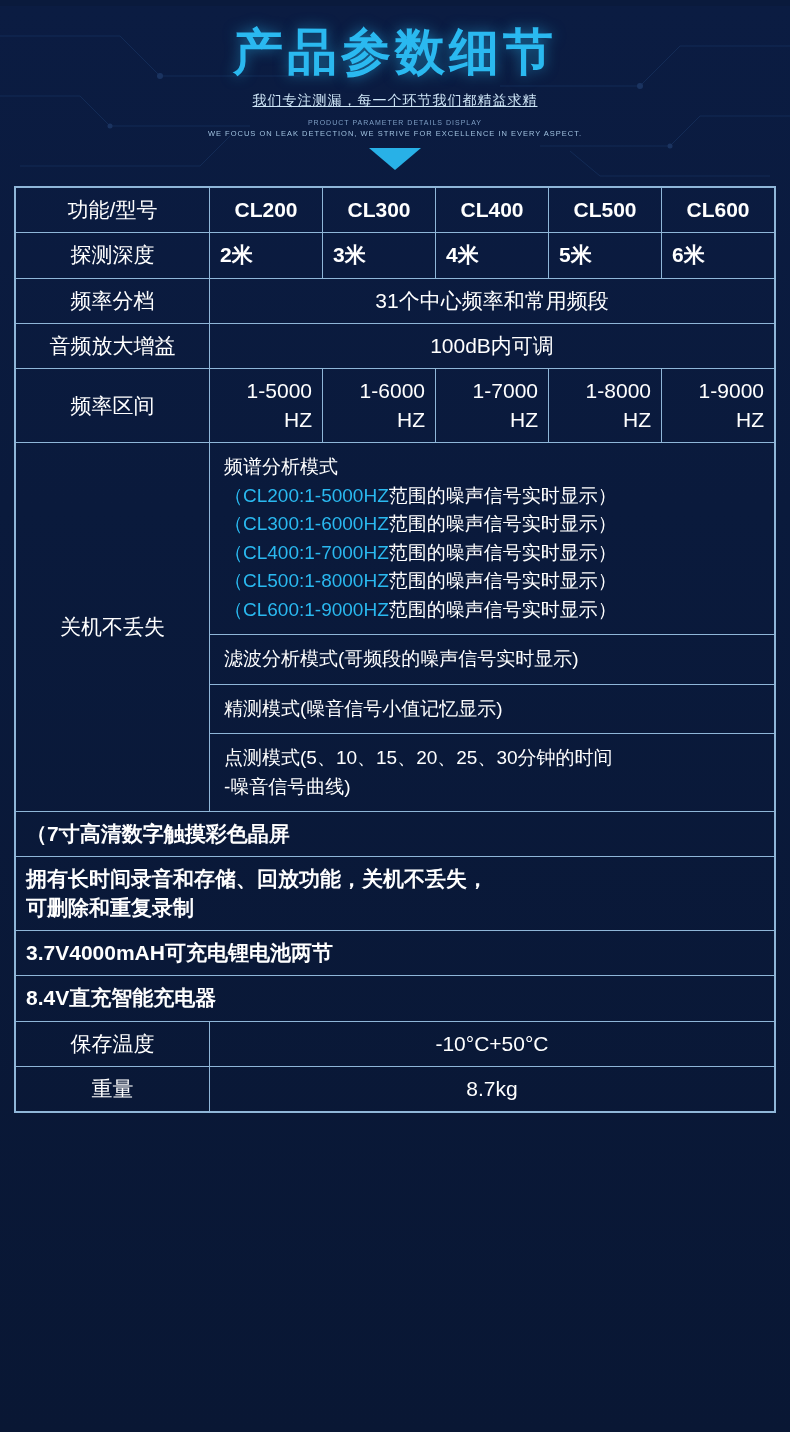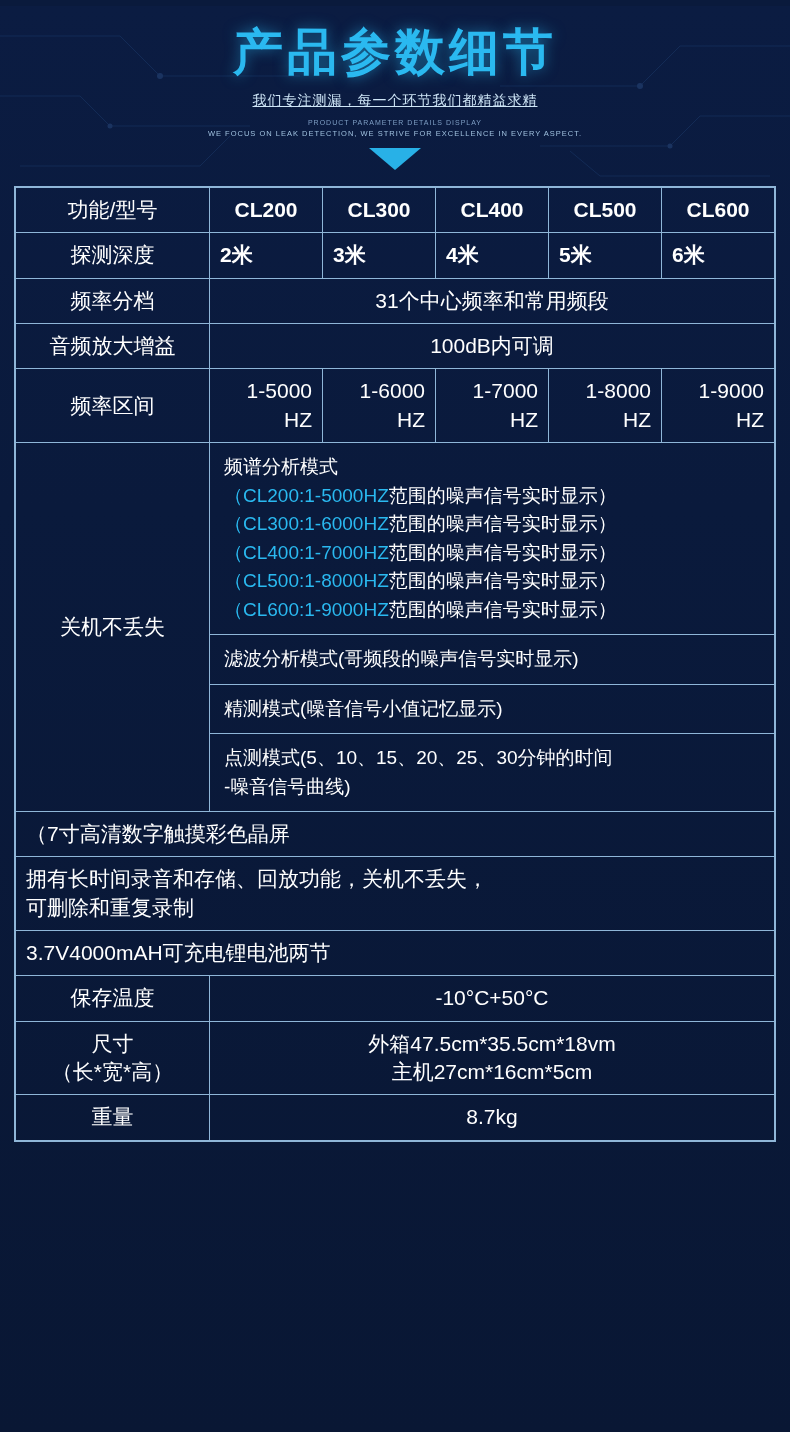--- a/index.html
+++ b/index.html
@@ -126,20 +126,21 @@
     font-size: 19px;
     line-height: 1.5;
   }
   .mode-block:last-child { border-bottom: none; }
   .mode-line { white-space: nowrap; }
   .cyan { color: #2ab9f0; }
   .full-row td {
     text-align: left;
     padding-left: 16px;
     font-size: 21px;
+    font-weight: bold;
   }
   .two-line { line-height: 1.45; }
 </style>
 </head>
 <body>
 
 <div class="page">
 
   <div class="bg-lines">
     <svg width="790" height="190" viewBox="0 0 790 190">
@@ -260,36 +261,29 @@
         <td colspan="6" class="two-line">
           <div>拥有长时间录音和存储、回放功能，关机不丢失，</div>
           <div>可删除和重复录制</div>
         </td>
       </tr>
 
       <tr class="full-row">
         <td colspan="6">3.7V4000mAH可充电锂电池两节</td>
       </tr>
 
+      <tr class="full-row">
+        <td colspan="6">8.4V直充智能充电器</td>
+      </tr>
 
       <tr>
         <td class="label">保存温度</td>
         <td class="value" colspan="5">-10°C+50°C</td>
       </tr>
 
-      <tr>
-        <td class="label">
-          <div>尺寸</div>
-          <div>（长*宽*高）</div>
-        </td>
-        <td class="value" colspan="5">
-          <div>外箱47.5cm*35.5cm*18vm</div>
-          <div>主机27cm*16cm*5cm</div>
-        </td>
-      </tr>
 
       <tr>
         <td class="label">重量</td>
         <td class="value" colspan="5">8.7kg</td>
       </tr>
 
     </tbody>
       </table>
   </div>
 </div>

